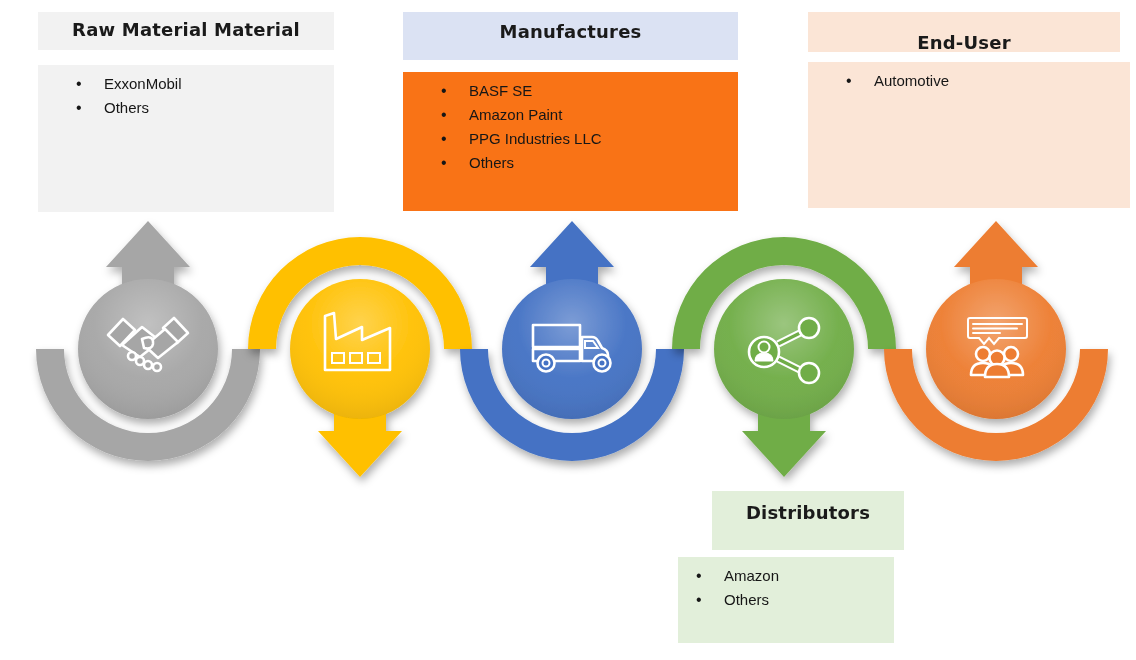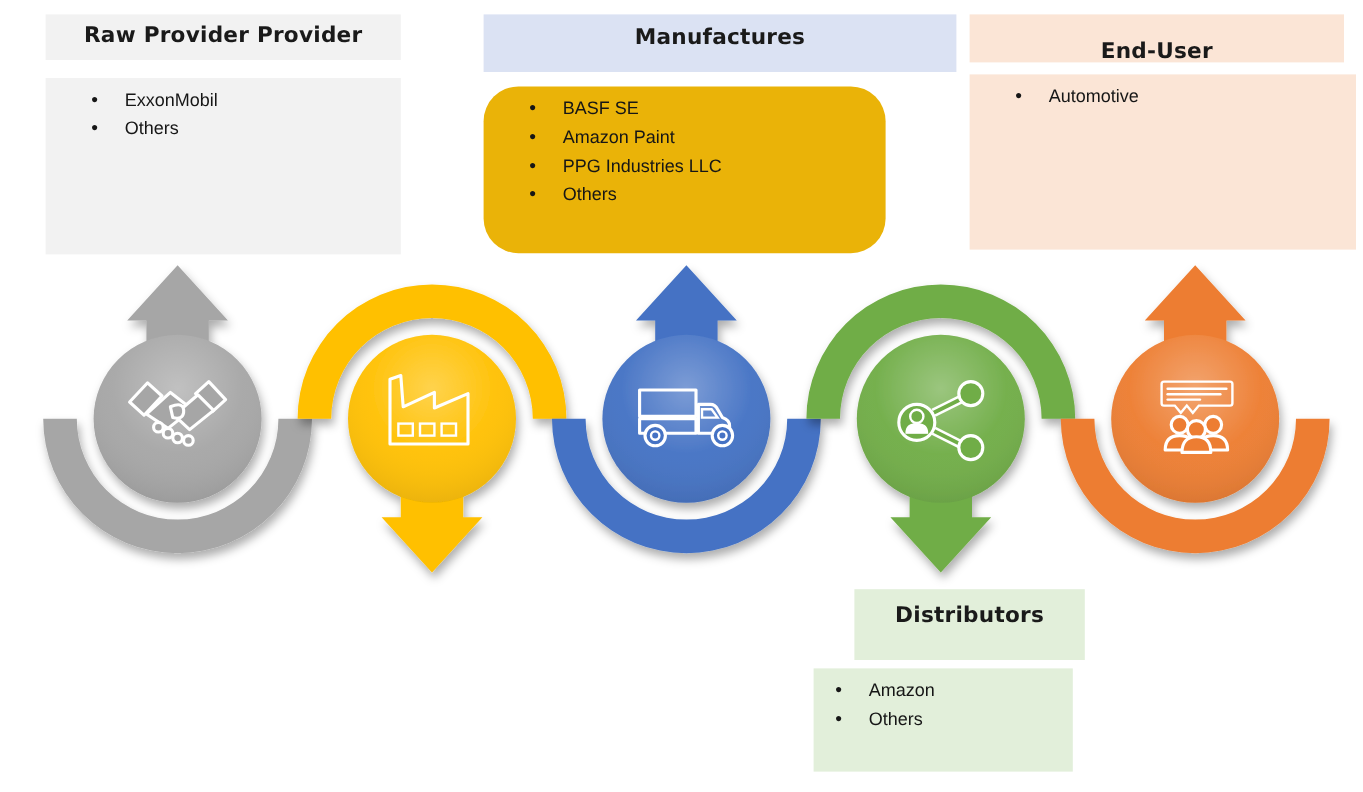--- a/index.html
+++ b/index.html
@@ -7,21 +7,21 @@
           font-family:"Liberation Sans",sans-serif;}
   
   .hd{position:absolute;box-sizing:border-box;display:flex;justify-content:center;align-items:flex-start;
       font-family:"DejaVu Sans",sans-serif;font-weight:700;font-size:18px;color:#1a1a1a;letter-spacing:.2px;}
   .lst{position:absolute;box-sizing:border-box;margin:0;list-style:none;
        font-size:15px;color:#161616;padding:6px 6px 0 36px;}
   .lst li{position:relative;padding-left:30px;line-height:23px;margin:1px 0;}
   .lst li::before{content:"\2022";position:absolute;left:2px;top:0;font-size:16px;}
   #hd-raw {left:38px; top:12px; width:296px;height:38px;padding-top:7px;}
   #lst-raw{left:38px; top:65px; width:296px;height:147px;}
-  #hd-manu {left:403px;top:12px; width:394px;height:48px;padding-top:9px;}
+  #hd-manu {left:403px;top:12px; width:335px;height:48px;padding-top:9px;}
   #lst-manu{left:403px;top:72px; width:335px;height:139px;}
   #hd-end {left:808px;top:12px; width:312px;height:40px;padding-top:20px;}
   #lst-end{left:808px;top:62px; width:322px;height:146px;}
   #hd-dist {left:678px;top:491px;width:192px;height:59px;padding-top:11px;margin-left:34px;}
   #lst-dist{left:678px;top:557px;width:216px;height:86px;}
   
   svg.chain{position:absolute;left:0;top:0;}
   .wst{stroke:#ffffff;stroke-width:2.6;stroke-linejoin:round;stroke-linecap:round;}
   .wthin{stroke:#ffffff;stroke-width:2;stroke-linecap:round;}
   .tube{stroke:#ffffff;stroke-width:7.5;}
@@ -124,31 +124,31 @@
         <path class="wst" d="M-25,26 Q-25,14 -13,14 Q-1,14 -1,26 Z" fill="#ed7d31"></path>
         <circle class="wst" cx="15" cy="5" r="7" fill="#ed7d31"></circle>
         <path class="wst" d="M3,26 Q3,14 15,14 Q27,14 27,26 Z" fill="#ed7d31"></path>
         <circle class="wst" cx="1" cy="9" r="7.5" fill="#ed7d31"></circle>
         <path class="wst" d="M-11,28 Q-11,15 1,15 Q13,15 13,28 Z" fill="#ed7d31"></path>
       </g>
     </g>
   </svg>
 
   <div class="hd" id="hd-raw" style="background-color: rgb(242, 242, 242);">
-    <span>Raw Provider Provider</span>
+    <span>Raw Material Material</span>
   </div>
   <ul class="lst" id="lst-raw" style="background-color: rgb(242, 242, 242);">
       <li>ExxonMobil</li>
       <li>Others</li>
     </ul>
 
   <div class="hd" id="hd-manu" style="background-color: rgb(219, 226, 243);">
     <span>Manufactures</span>
   </div>
-  <ul class="lst" id="lst-manu" style="background-color: #eab308; border-radius: 29px;">
+  <ul class="lst" id="lst-manu" style="background-color: #f97316;">
       <li>BASF SE</li>
       <li>Amazon Paint</li>
       <li>PPG Industries LLC</li>
       <li>Others</li>
     </ul>
 
   <div class="hd" id="hd-end" style="background-color: rgb(251, 229, 214);">
     <span>End-User</span>
   </div>
   <ul class="lst" id="lst-end" style="background-color: rgb(251, 229, 214);">

